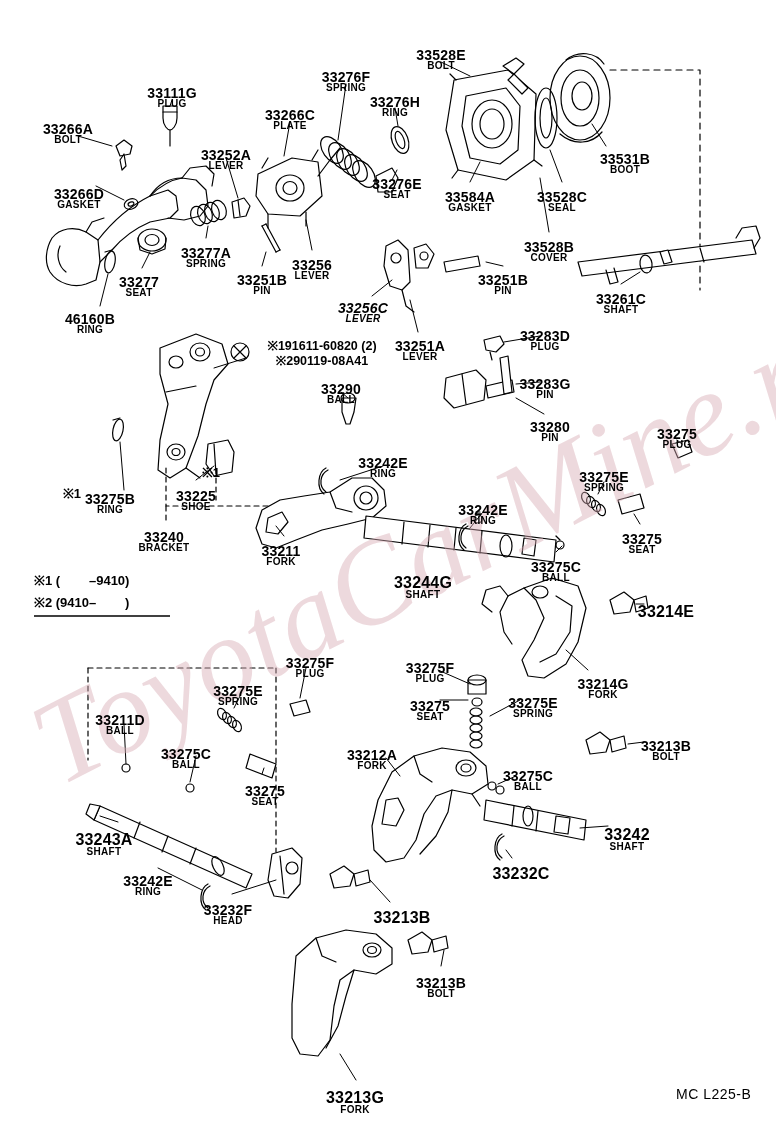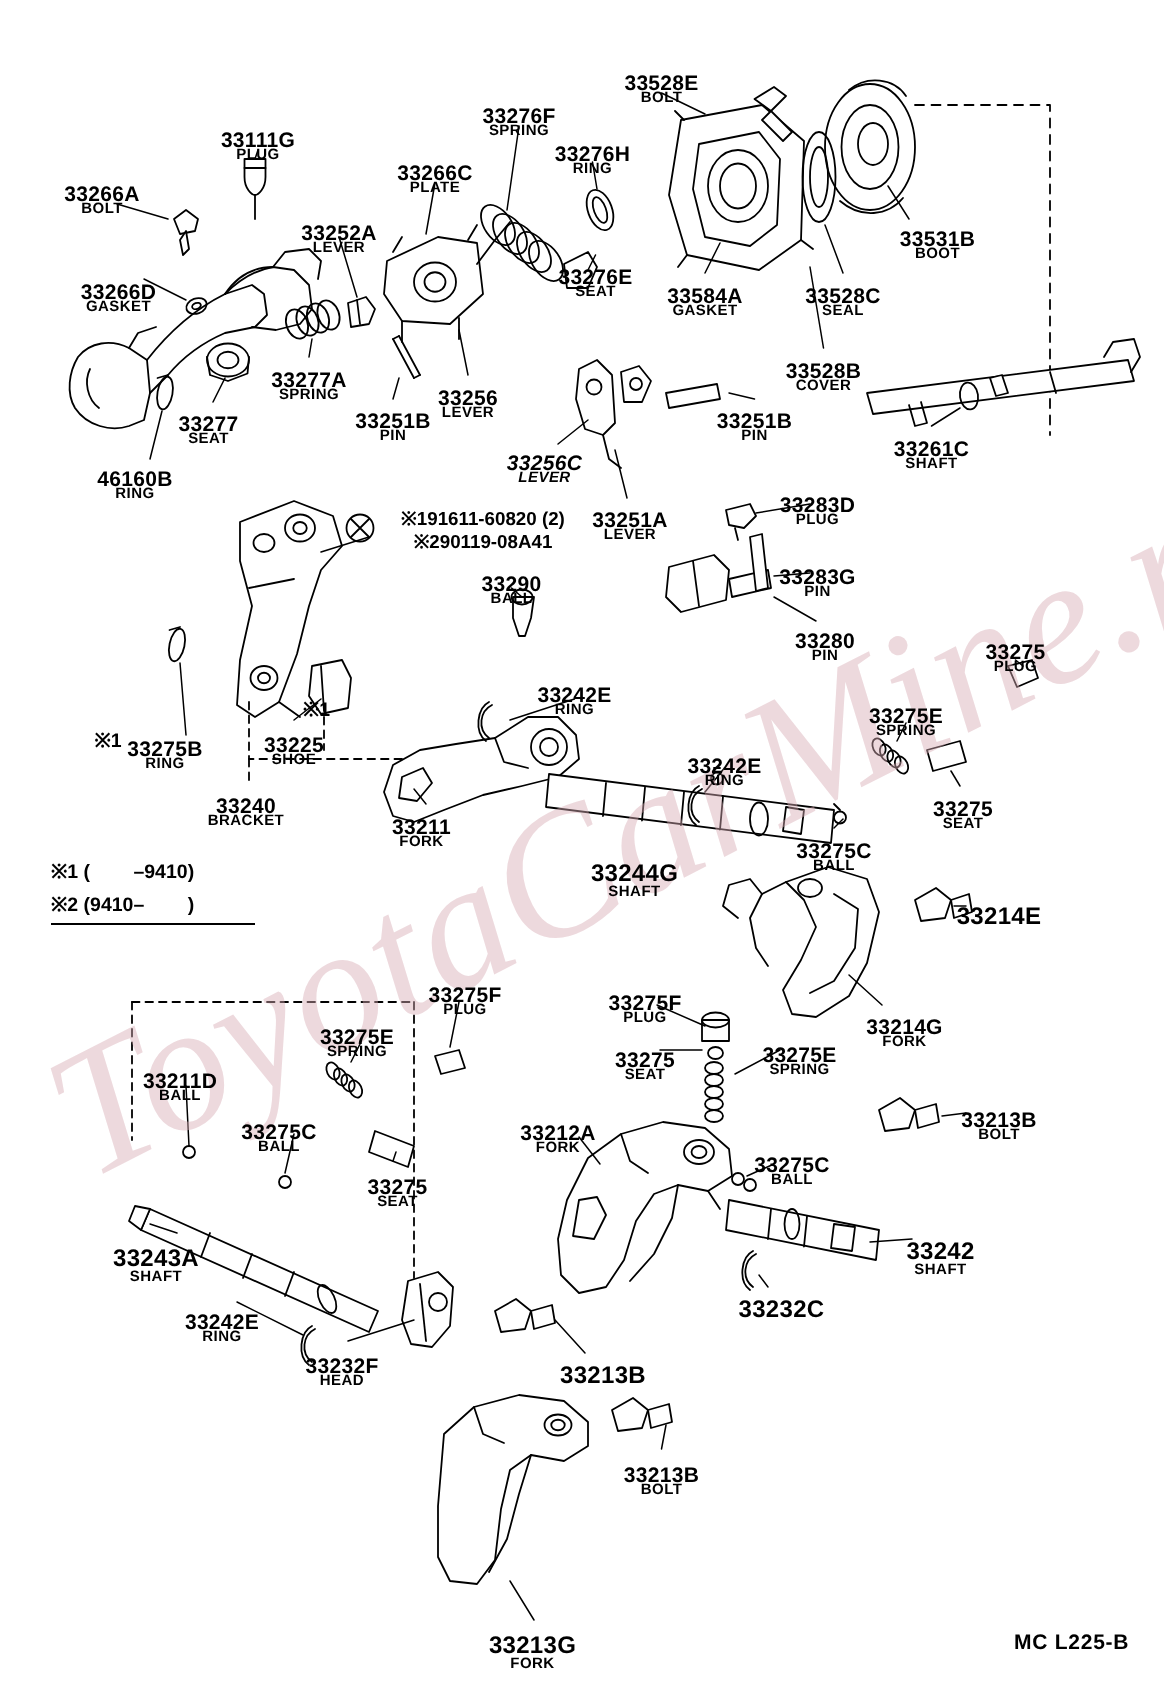--- a/index.html
+++ b/index.html
@@ -79,21 +79,21 @@
     z-index: 6;
     font-size: 13px;
     font-weight: 700;
     line-height: 1.35;
     white-space: pre;
   }
   .footer {
     position: absolute;
     z-index: 6;
     font-size: 14px;
-    font-weight: 700;
+    font-weight: 400;
     letter-spacing: 0.5px;
   }
   svg.art {
     position: absolute;
     left: 0; top: 0;
     z-index: 2;
   }
   .art * {
     vector-effect: non-scaling-stroke;
   }

